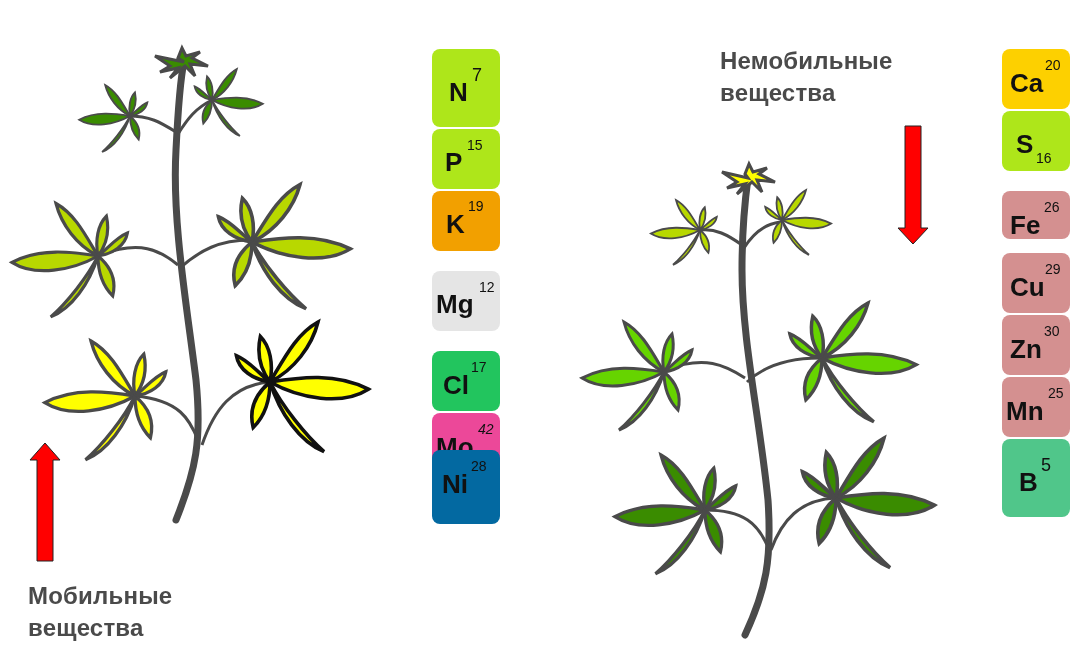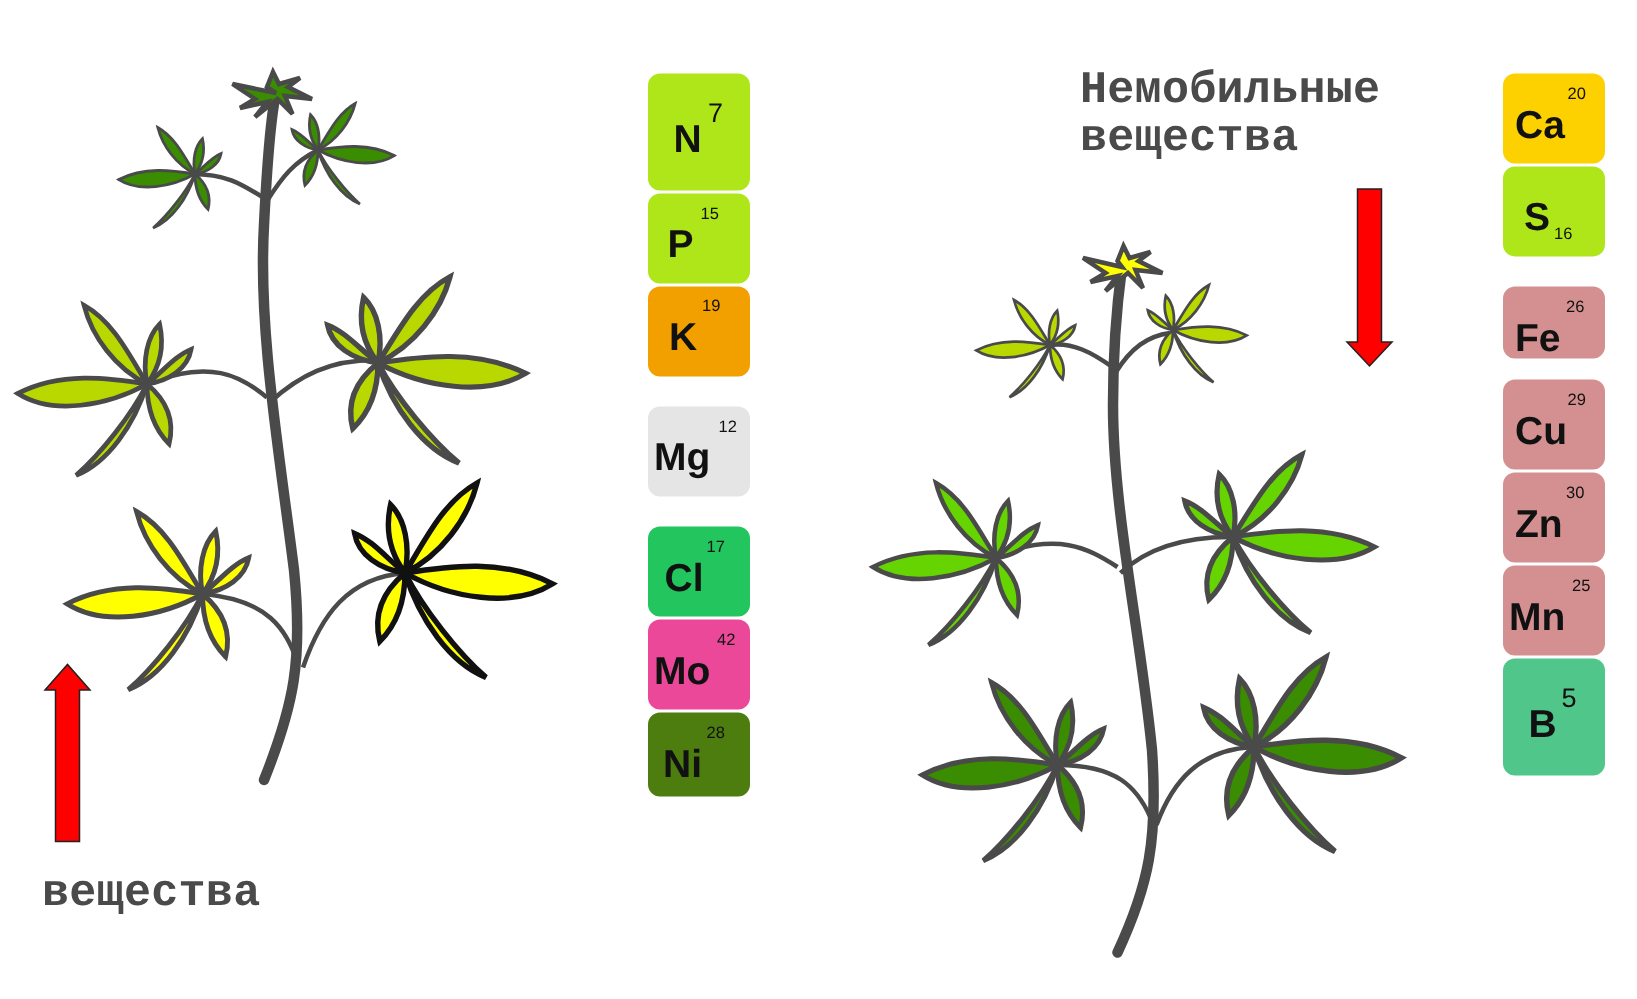--- a/index.html
+++ b/index.html
@@ -1,21 +1,21 @@
 <!DOCTYPE html>
 <html><head>
 <meta charset="utf-8">
 <style>
   html, body { margin:0; padding:0; background:#ffffff; }
   body { width:1091px; height:666px; position:relative; overflow:hidden; font-family:"Liberation Sans", sans-serif; }
   .plant { position:absolute; left:0; top:0; }
   .tile { position:absolute; width:68px; border-radius:8px; box-sizing:border-box; }
   .tile .sym { position:absolute; font-weight:bold; font-size:26px; color:#111; font-family:"Liberation Sans", sans-serif; }
-  .tile .num { position:absolute; font-size:11px; color:#111; font-family:"Liberation Sans", sans-serif; }
-  .label { position:absolute; font-weight:bold; font-size:30px; line-height:32px; color:#4a4a4a; font-family:Liberation Mono, monospace; letter-spacing:0.2px; }
+  .tile .num { position:absolute; font-size:14px; color:#111; font-family:"Liberation Sans", sans-serif; }
+  .label { position:absolute; font-weight:bold; font-size:24px; line-height:32px; color:#4a4a4a; font-family:Liberation Sans, sans-serif; letter-spacing:0.2px; }
 </style>
 </head>
 <body>
 
 <svg class="plant" width="1091" height="666" viewBox="0 0 1091 666">
   <defs>
     <g id="leafset">
 
       <path d="M0,0 C-25,-4 -55,-8 -82,6 C-60,20 -25,14 0,0 Z"></path>
       <path d="M0,0 C-12,-20 -22,-40 -40,-50 C-35,-30 -20,-10 0,0 Z"></path>
@@ -92,20 +92,21 @@
       <use href="#leafset"></use>
     </g>
   <g fill="#3a8c00" stroke="#4a4a4a" stroke-width="3" transform="translate(836,498) scale(-1.2,1.2)">
       <use href="#leafset"></use>
     </g>
 
   <path d="M905,126 L905,228 L898,228 L913,244 L928,228 L921,228 L921,126 Z" fill="#ff0000" stroke="#222" stroke-width="1"></path>
 </svg>
 
 <div class="label" style="left:28px; top:580px;">
+  <div>Мобильные</div>
   <div>вещества</div>
 </div>
 <div class="label" style="left:720px; top:45px;">
   <div>Немобильные</div>
   <div>вещества</div>
 </div>
 
 <div class="tile" style="left:432px; top:49px; height:78px; background:#aee61a;">
   <span class="sym" style="left:17px; top:28px;">N</span>
   <span class="num" style="left:40px; top:16px; font-size:18px;">7</span>
@@ -121,23 +122,23 @@
 <div class="tile" style="left:432px; top:271px; height:60px; background:#e5e5e5;">
   <span class="sym" style="left:4px; top:18px;">Mg</span>
   <span class="num" style="left:47px; top:8px;">12</span>
 </div>
 <div class="tile" style="left:432px; top:351px; height:60px; background:#22c55e;">
   <span class="sym" style="left:11px; top:19px;">Cl</span>
   <span class="num" style="left:39px; top:8px;">17</span>
 </div>
 <div class="tile" style="left:432px; top:413px; height:60px; background:#ec4899;">
   <span class="sym" style="left:4px; top:19px;">Mo</span>
-  <span class="num" style="left:46px; top:8px;">42</span>
+  <span class="num" style="left:46px; top:8px;font-style:italic;">42</span>
 </div>
-<div class="tile" style="left:432px; top:475px; height:56px; background:#4d7c0f;">
+<div class="tile" style="left:432px; top:450px; height:74px; background:#0369a1;">
   <span class="sym" style="left:10px; top:19px;">Ni</span>
   <span class="num" style="left:39px; top:8px;">28</span>
 </div>
 
 <div class="tile" style="left:1002px; top:49px; height:60px; background:#fdd000;">
   <span class="sym" style="left:8px; top:19px;text-align:right;">Ca</span>
   <span class="num" style="left:43px; top:8px;">20</span>
 </div>
 <div class="tile" style="left:1002px; top:111px; height:60px; background:#aee61a;">
   <span class="sym" style="left:14px; top:18px;">S</span>

